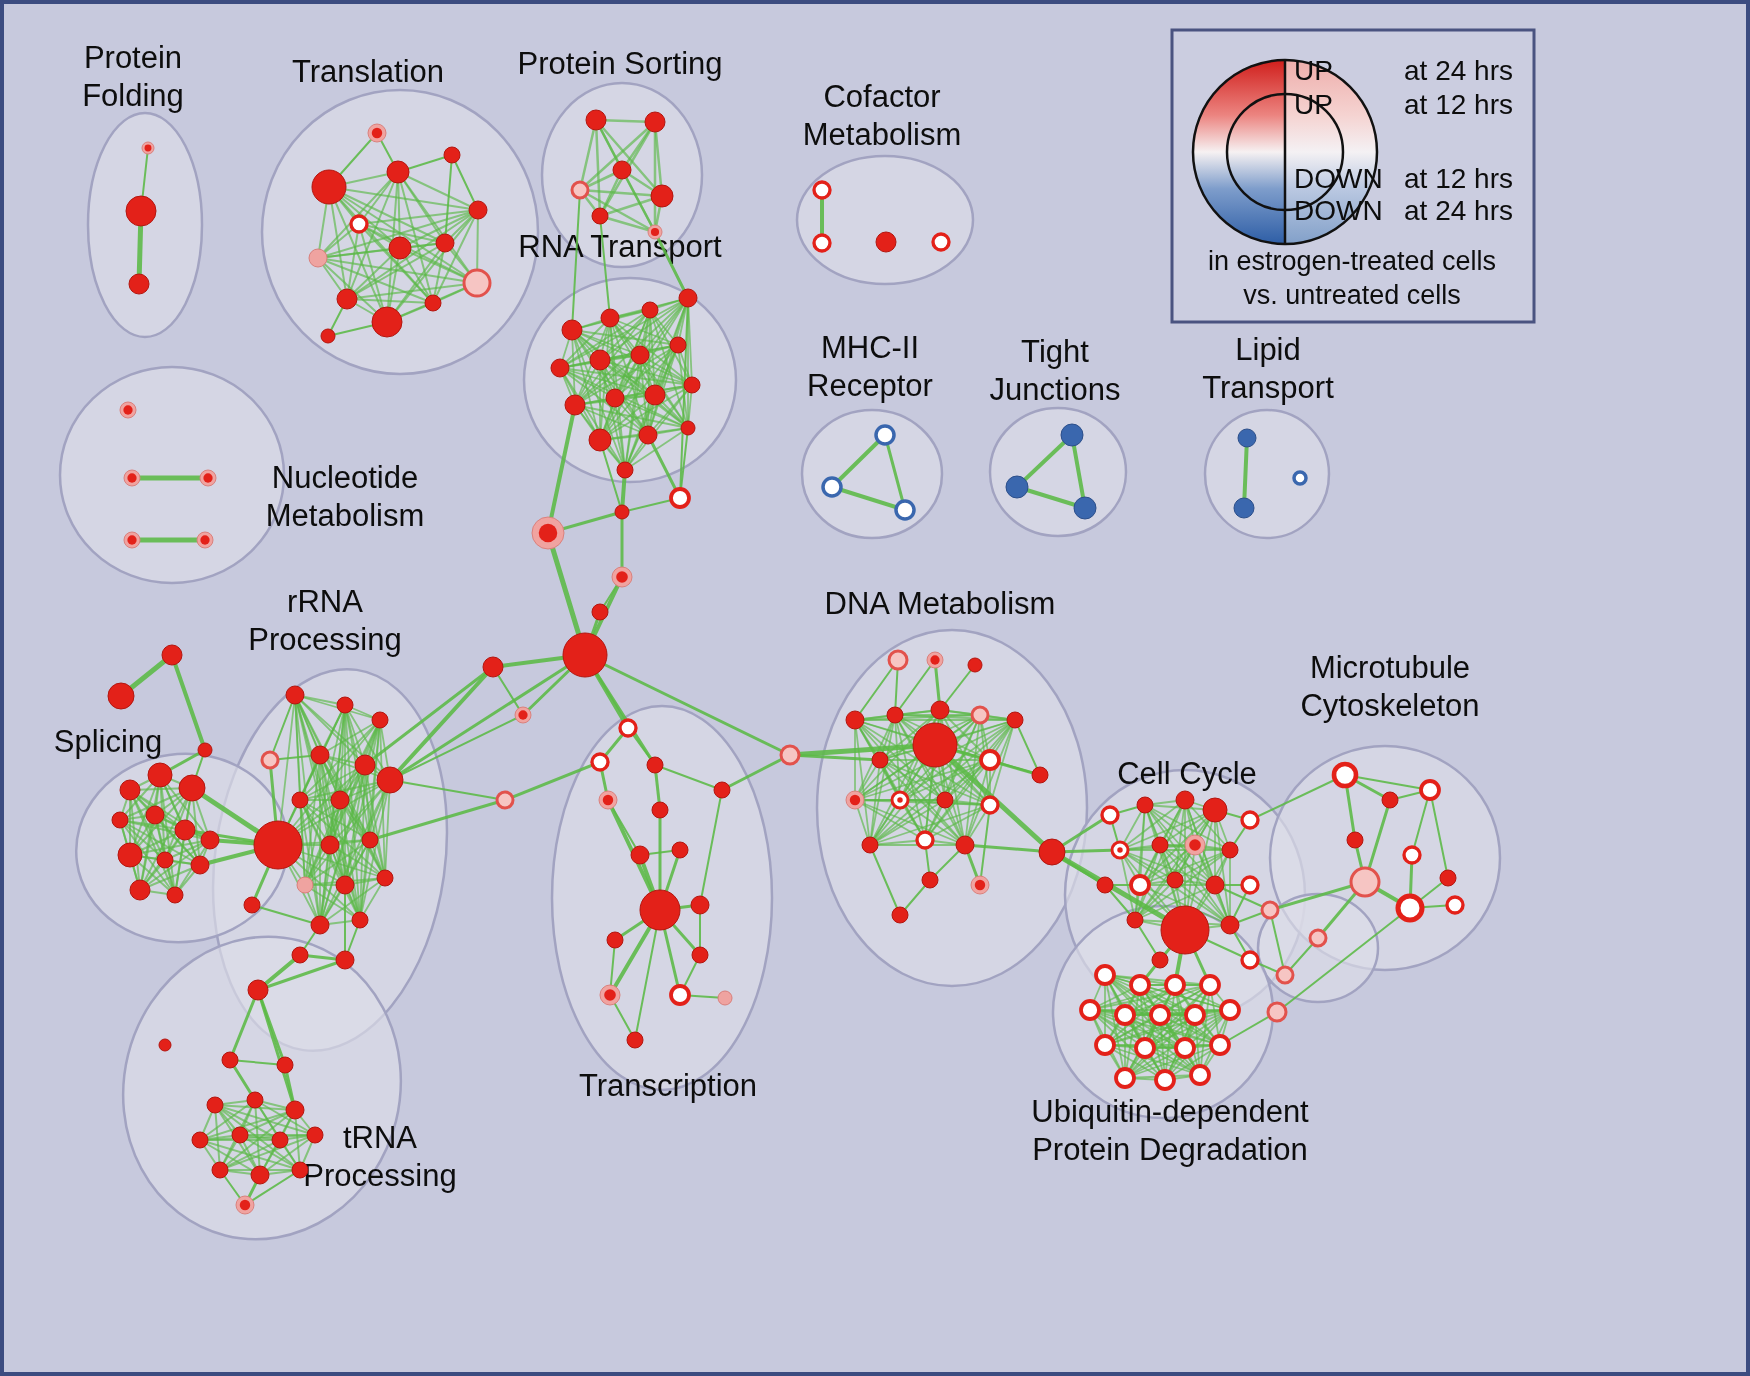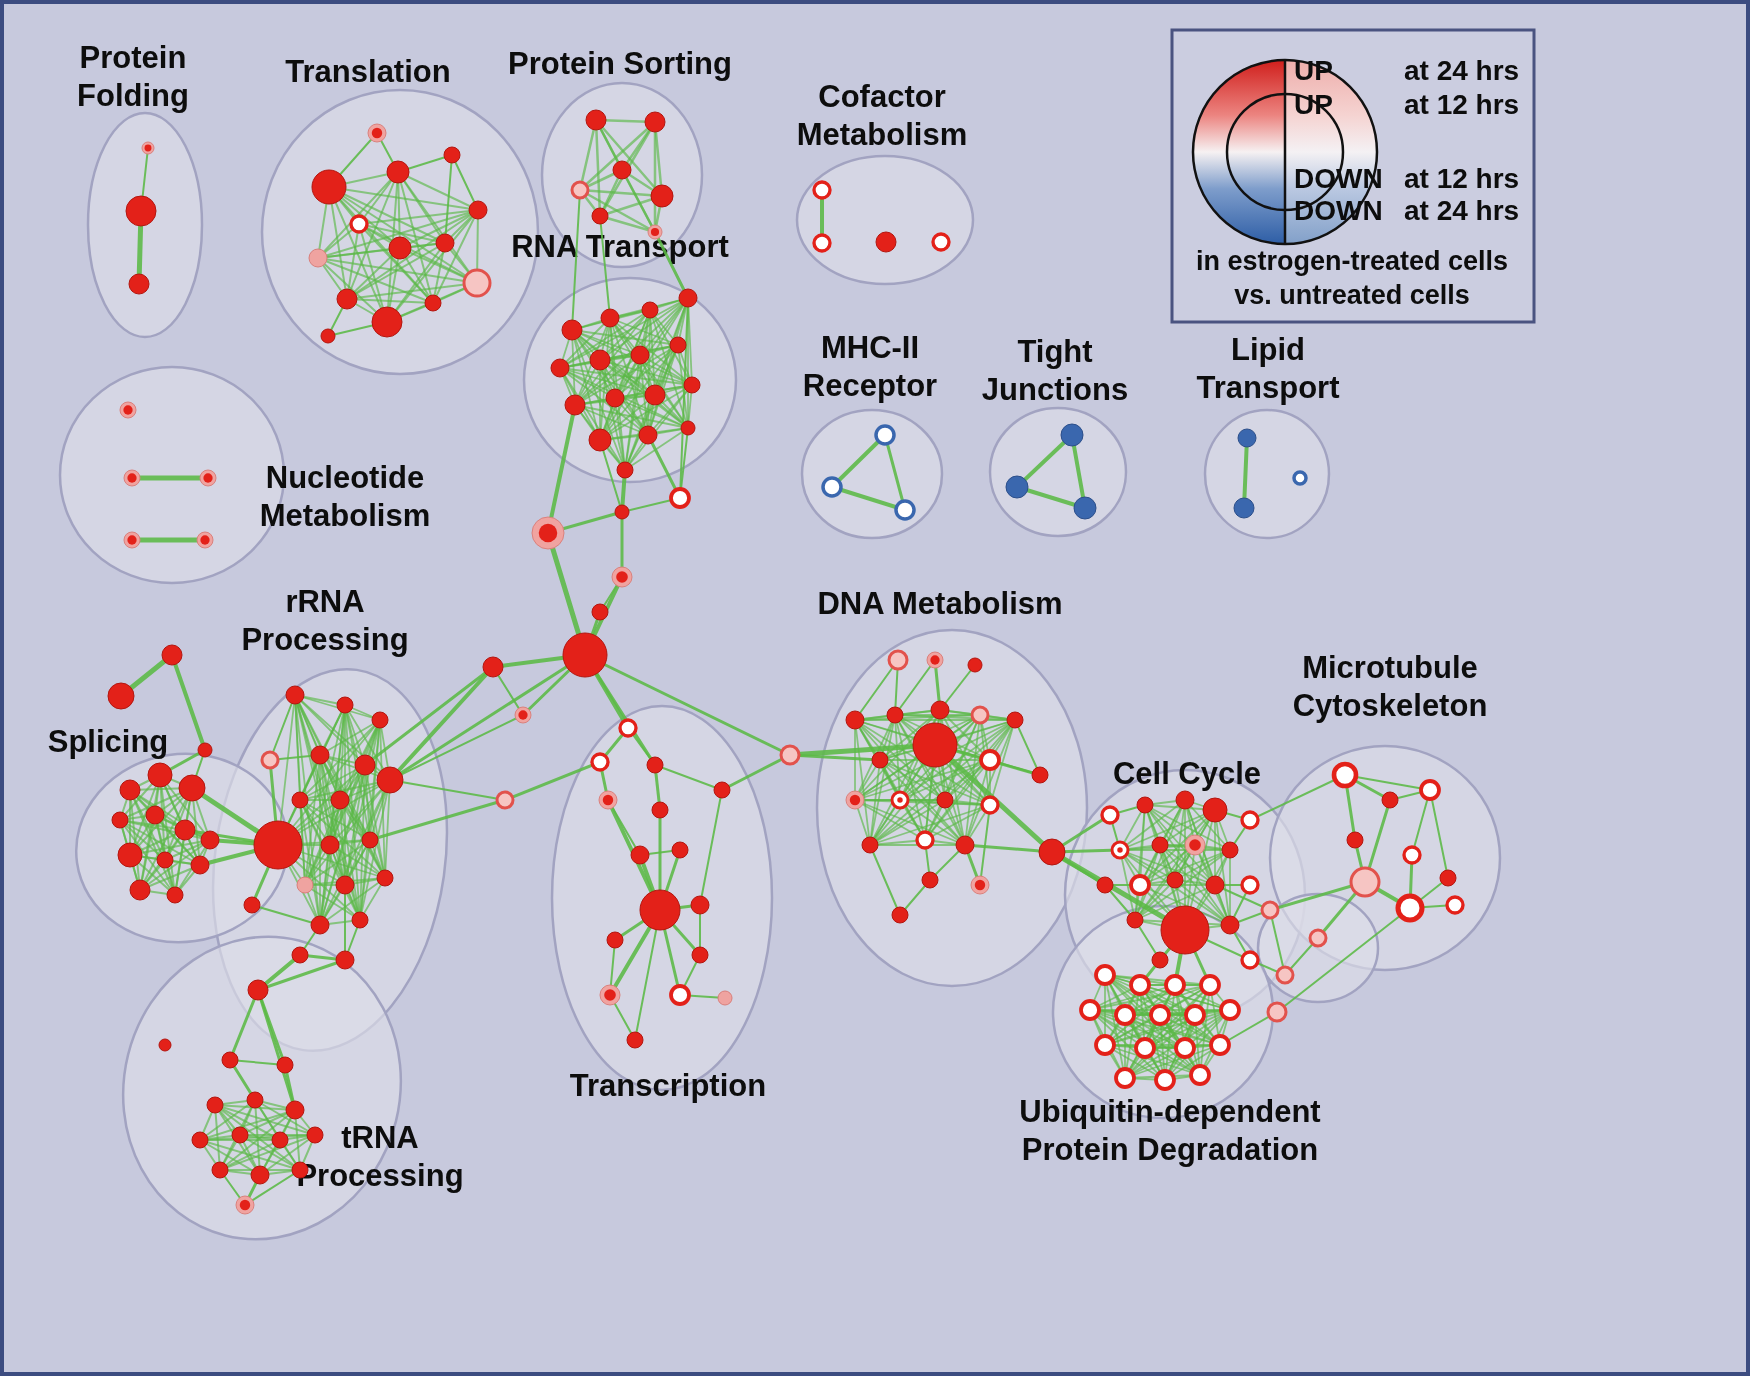--- a/index.html
+++ b/index.html
@@ -1,16 +1,16 @@
 <!DOCTYPE html>
 <html><head>
 <meta charset="utf-8">
 <style>
   html,body{margin:0;padding:0;background:#9fa2bf;}
-  .stage{width:1750px;height:1376px;position:relative;font-weight:bold;}
+  .stage{width:1750px;height:1376px;position:relative;}
   svg{display:block;}
   svg text{font-family:"Liberation Sans","DejaVu Sans",sans-serif;fill:#0d0d0d;}
 </style>
 </head>
 <body>
 
 <div class="stage">
   <svg id="net" width="1750" height="1376" viewBox="0 0 1750 1376" role="img">
       <rect x="0" y="0" width="1750" height="1376" fill="#c7c9dd"></rect>
       <rect x="2" y="2" width="1746" height="1372" fill="none" stroke="#3c4c80" stroke-width="4"></rect>

